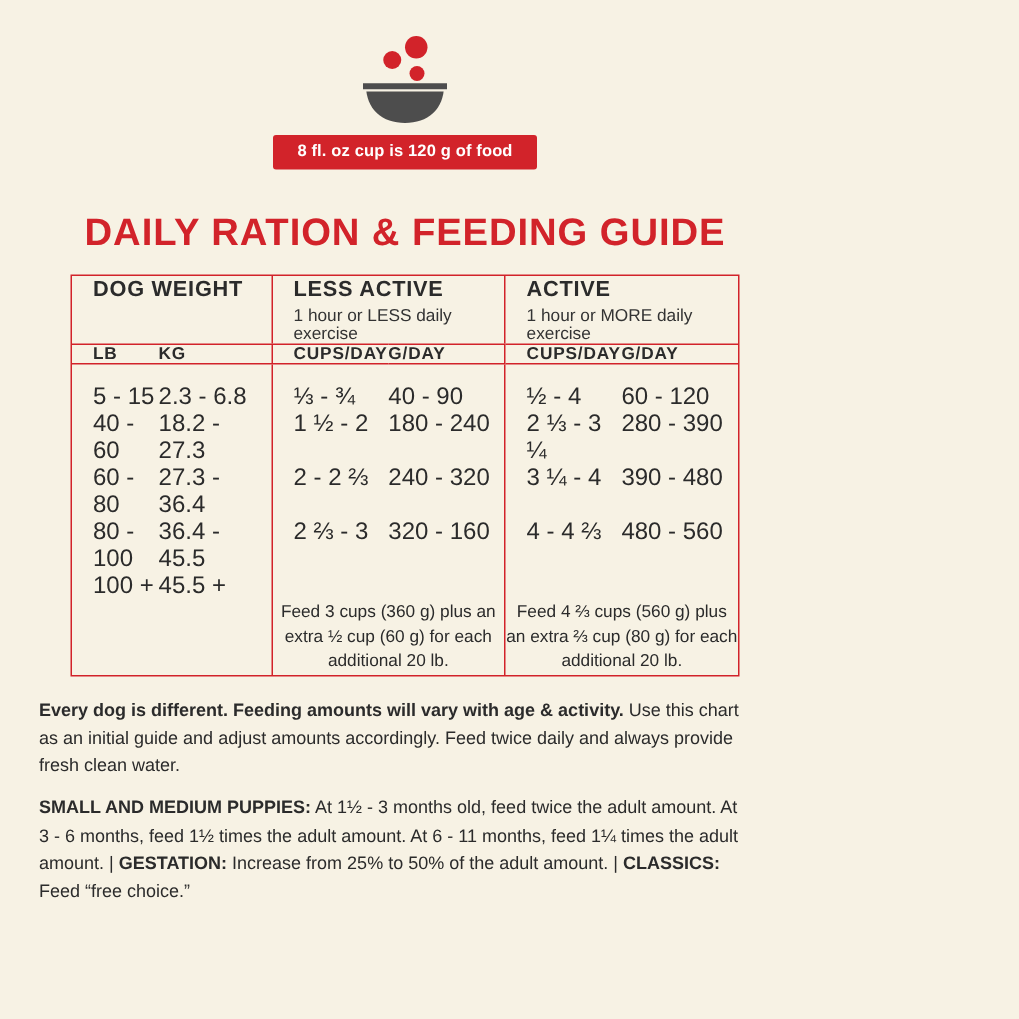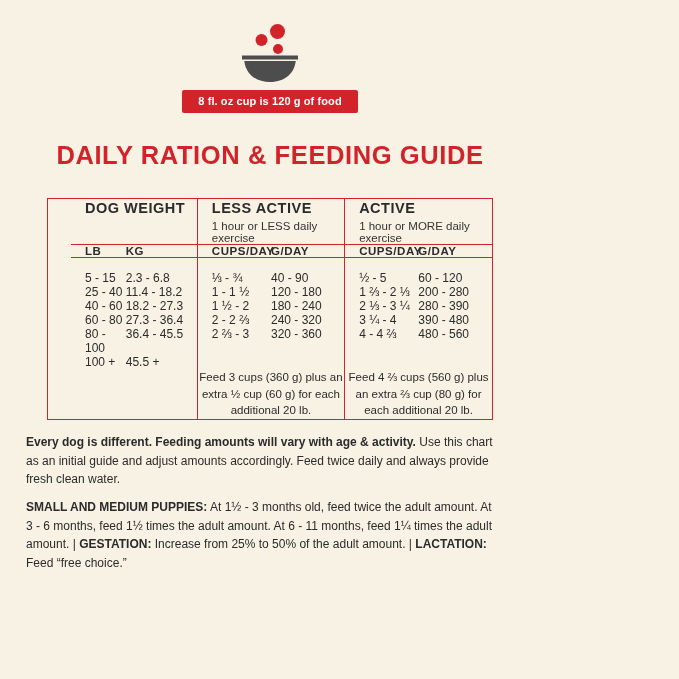--- a/index.html
+++ b/index.html
@@ -52,24 +52,23 @@
     text-align: center;
     color: #d2232a;
     font-size: 25.5px;
     font-weight: bold;
     letter-spacing: .6px;
     margin-top: 28px;
   }
 
   
   .table-wrap {
-    margin: 28px 47px 0 47px;
+    margin: 13px 47px 0 47px;
     border: 1.5px solid #d2232a;
     box-sizing: border-box;
-    padding-left: 23px;
   }
   table.ration {
     width: 100%;
     border-collapse: collapse;
     table-layout: fixed;
   }
   table.ration td, table.ration th {
     padding: 0;
     vertical-align: top;
   }
@@ -92,21 +91,21 @@
   .vline { border-left: 1px solid #d2232a; }
 
   .sub-head td {
     font-size: 11.5px;
     font-weight: bold;
     letter-spacing: .55px;
     padding: 10px 0 9px 0;
     border-bottom: 1px solid #d2232a;
   }
   .body-row td {
-    font-size: 12px;
+    font-size: 16px;
     padding: 5.2px 0 5.2px 0;
     color: #2b2b2b;
   }
   .body-row.first td { padding-top: 13px; }
   .note-row td {
     font-size: 11.5px;
     line-height: 1.45;
     text-align: center;
     padding: 9px 12px 14px 12px;
   }
@@ -182,30 +181,22 @@
         <td>G/DAY</td>
         <td class="vline pad-l">CUPS/DAY</td>
         <td>G/DAY</td>
       </tr>
 
       <tr class="body-row first">
         <td class="pad-l">5 - 15</td>
         <td>2.3 - 6.8</td>
         <td class="vline pad-l">⅓ - ¾</td>
         <td>40 - 90</td>
-        <td class="vline pad-l">½ - 5</td>
+        <td class="vline pad-l">½ - 4</td>
         <td>60 - 120</td>
-      </tr>
-      <tr class="body-row">
-        <td class="pad-l">25 - 40</td>
-        <td>11.4 - 18.2</td>
-        <td class="vline pad-l">1 - 1 ½</td>
-        <td>120 - 180</td>
-        <td class="vline pad-l">1 ⅔ - 2 ⅓</td>
-        <td>200 - 280</td>
       </tr>
       <tr class="body-row">
         <td class="pad-l">40 - 60</td>
         <td>18.2 - 27.3</td>
         <td class="vline pad-l">1 ½ - 2</td>
         <td>180 - 240</td>
         <td class="vline pad-l">2 ⅓ - 3 ¼</td>
         <td>280 - 390</td>
       </tr>
       <tr class="body-row">
@@ -213,21 +204,21 @@
         <td>27.3 - 36.4</td>
         <td class="vline pad-l">2 - 2 ⅔</td>
         <td>240 - 320</td>
         <td class="vline pad-l">3 ¼ - 4</td>
         <td>390 - 480</td>
       </tr>
       <tr class="body-row">
         <td class="pad-l">80 - 100</td>
         <td>36.4 - 45.5</td>
         <td class="vline pad-l">2 ⅔ - 3</td>
-        <td>320 - 360</td>
+        <td>320 - 160</td>
         <td class="vline pad-l">4 - 4 ⅔</td>
         <td>480 - 560</td>
       </tr>
       <tr class="body-row">
         <td class="pad-l">100 +</td>
         <td>45.5 +</td>
         <td class="vline"></td>
         <td></td>
         <td class="vline"></td>
         <td></td>
@@ -237,16 +228,16 @@
         <td colspan="2"></td>
         <td colspan="2" class="vline">Feed 3 cups (360 g) plus an extra ½ cup (60 g) for each additional 20 lb.</td>
         <td colspan="2" class="vline">Feed 4 ⅔ cups (560 g) plus an extra ⅔ cup (80 g) for each additional 20 lb.</td>
       </tr>
     </tbody>
       </table>
   </div>
 
   <div class="notes">
     <p><b>Every dog is different. Feeding amounts will vary with age &amp; activity.</b><span> Use this chart as an initial guide and adjust amounts accordingly. Feed twice daily and always provide fresh clean water.</span></p>
-    <p><b>SMALL AND MEDIUM PUPPIES:</b><span> At 1½ - 3 months old, feed twice the adult amount. At 3 - 6 months, feed 1½ times the adult amount. At 6 - 11 months, feed 1¼ times the adult amount.  |  </span><b>GESTATION:</b><span> Increase from 25% to 50% of the adult amount.  |  </span><b>LACTATION:</b><span> Feed “free choice.”</span></p>
+    <p><b>SMALL AND MEDIUM PUPPIES:</b><span> At 1½ - 3 months old, feed twice the adult amount. At 3 - 6 months, feed 1½ times the adult amount. At 6 - 11 months, feed 1¼ times the adult amount.  |  </span><b>GESTATION:</b><span> Increase from 25% to 50% of the adult amount.  |  </span><b>CLASSICS:</b><span> Feed “free choice.”</span></p>
   </div>
 
 </div>
 
 </body></html>

